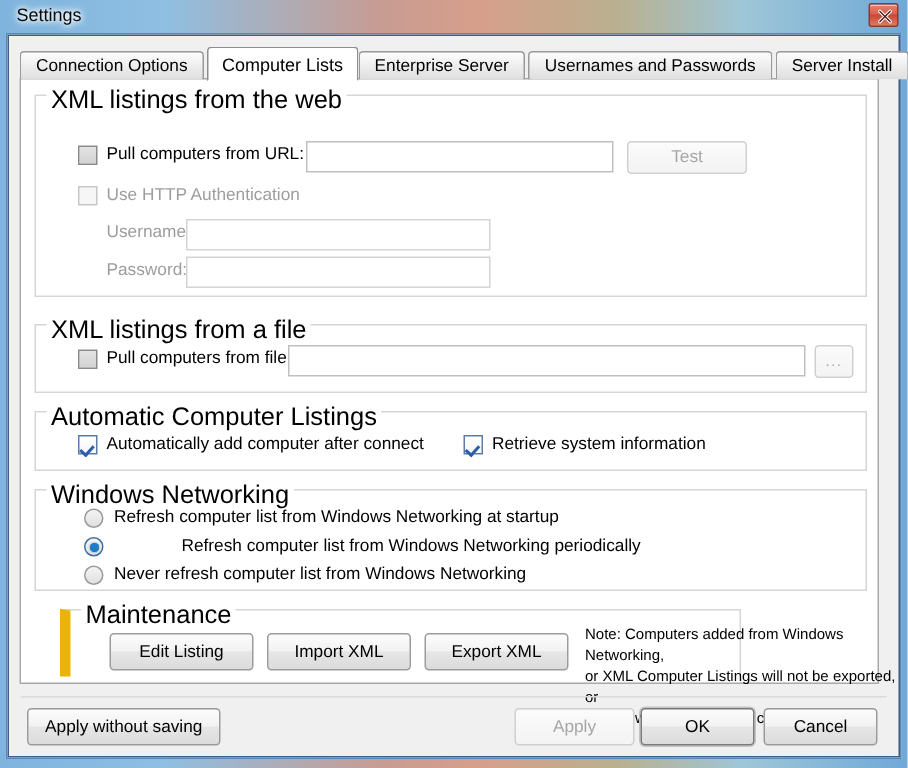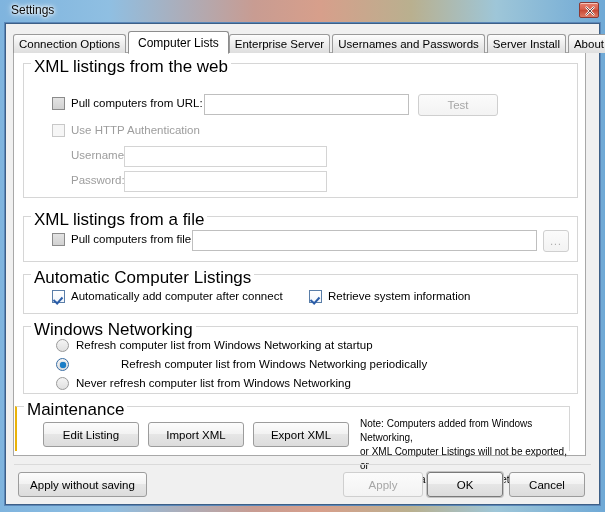--- a/index.html
+++ b/index.html
@@ -71,21 +71,21 @@
     left: 13px; top: 31px;
     height: 22px;
     display: flex;
     align-items: flex-end;
     z-index: 5;
   }
   .tab {
     box-sizing: border-box;
     height: 19px;
     margin-right: 2px;
-    padding: 0 5px;
+    padding: 0 10px;
     display: flex; align-items: center;
     font-size: 11.5px;
     color: #000;
     background: linear-gradient(to bottom, #fdfdfd 0%, #ececec 55%, #dedede 100%);
     border: 1px solid #9a9a9a;
     border-bottom: none;
     border-radius: 3px 3px 0 0;
     white-space: nowrap;
     cursor: pointer;
   }
@@ -310,21 +310,21 @@
       <div class="rb" style="left:32px; top:12px;"></div>
       <div class="lbl" style="left:52px; top:12px;">Refresh computer list from Windows Networking at startup</div>
 
       <div class="rb selected" style="left:32px; top:31px;"></div>
       <div class="lbl" style="left:52px; top:31px;margin-left:45px;">Refresh computer list from Windows Networking periodically</div>
 
       <div class="rb" style="left:32px; top:50px;"></div>
       <div class="lbl" style="left:52px; top:50px;">Never refresh computer list from Windows Networking</div>
     </div>
 
-    <div class="group" style="left:1px; top:353px; width:555px; height:45px; border-color:#d6d6d6; border-bottom:none; border-left:2px solid #eab308;">
+    <div class="group" style="left:26px; top:353px; width:454px; height:45px; border-color:#d6d6d6; border-bottom:none; border-left:7px solid #eab308;">
       <div class="legend">Maintenance</div>
 
       <div class="btn" style="left:26px; top:15px; width:96px; height:25px;">Edit Listing</div>
       <div class="btn" style="left:131px; top:15px; width:96px; height:25px;">Import XML</div>
       <div class="btn" style="left:236px; top:15px; width:96px; height:25px;">Export XML</div>
 
       <div class="note" style="left:343px; top:10px; width:215px;">Note: Computers added from Windows Networking,
 or XML Computer Listings will not be exported, or
 altered when an import is completed.</div>
     </div>

